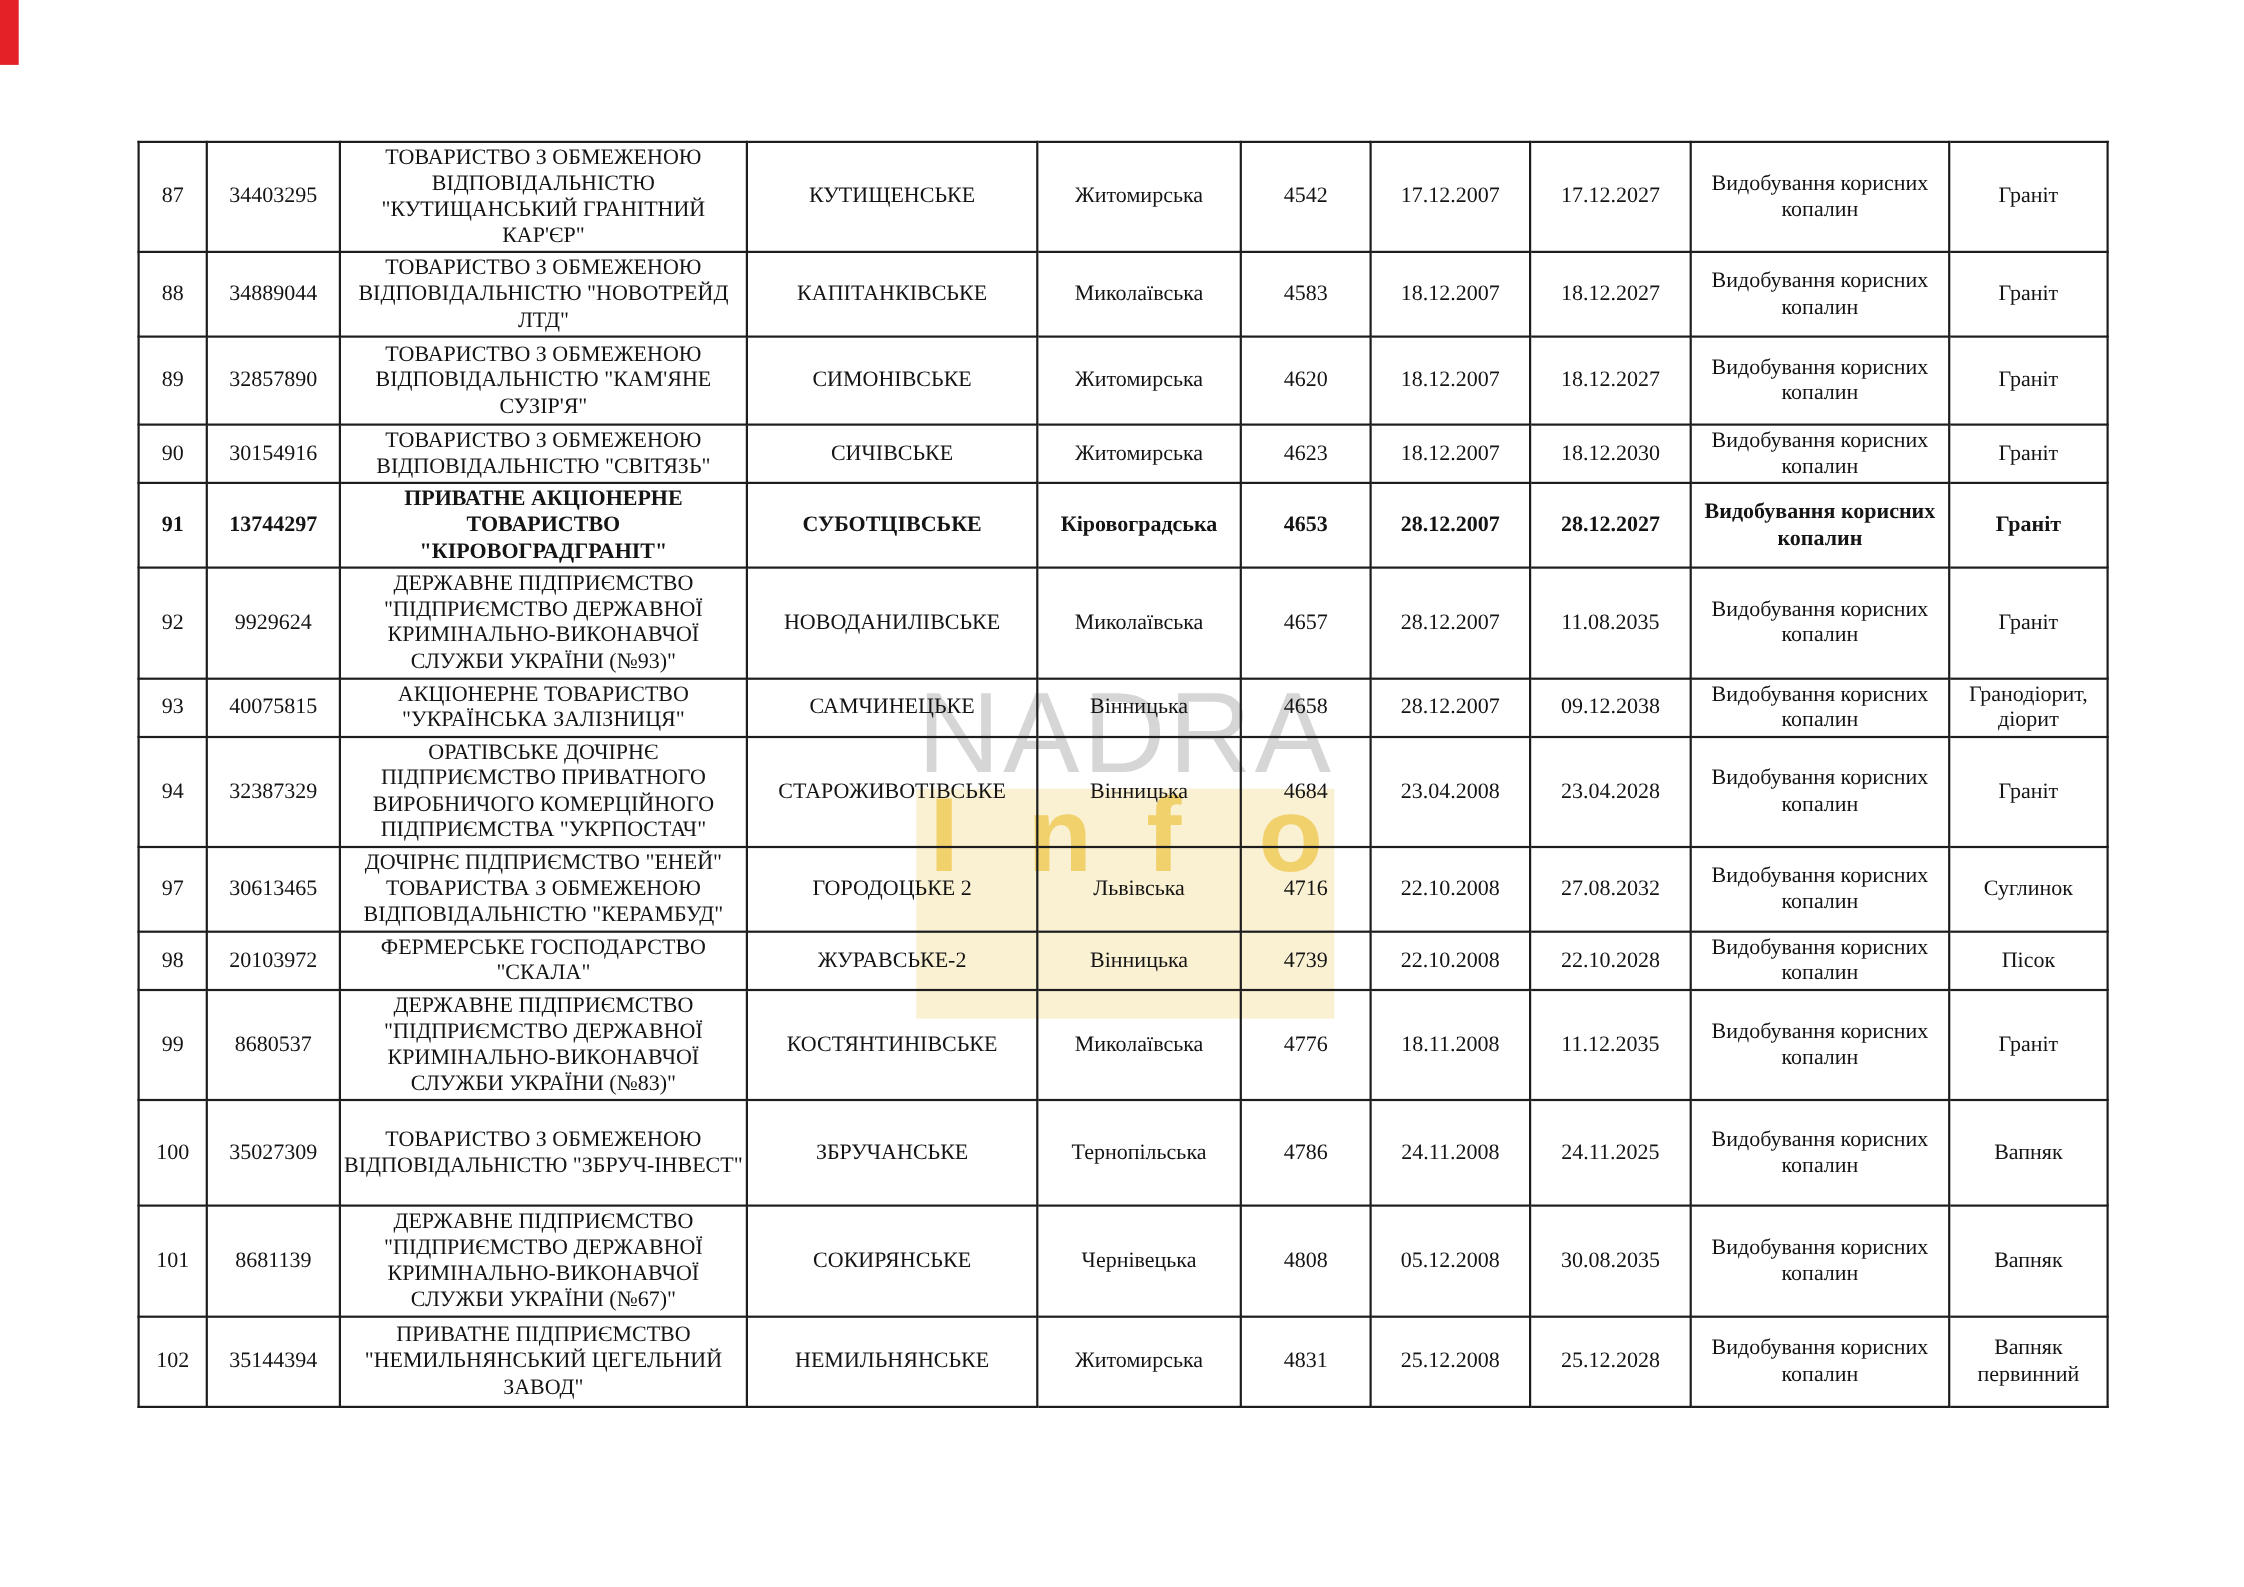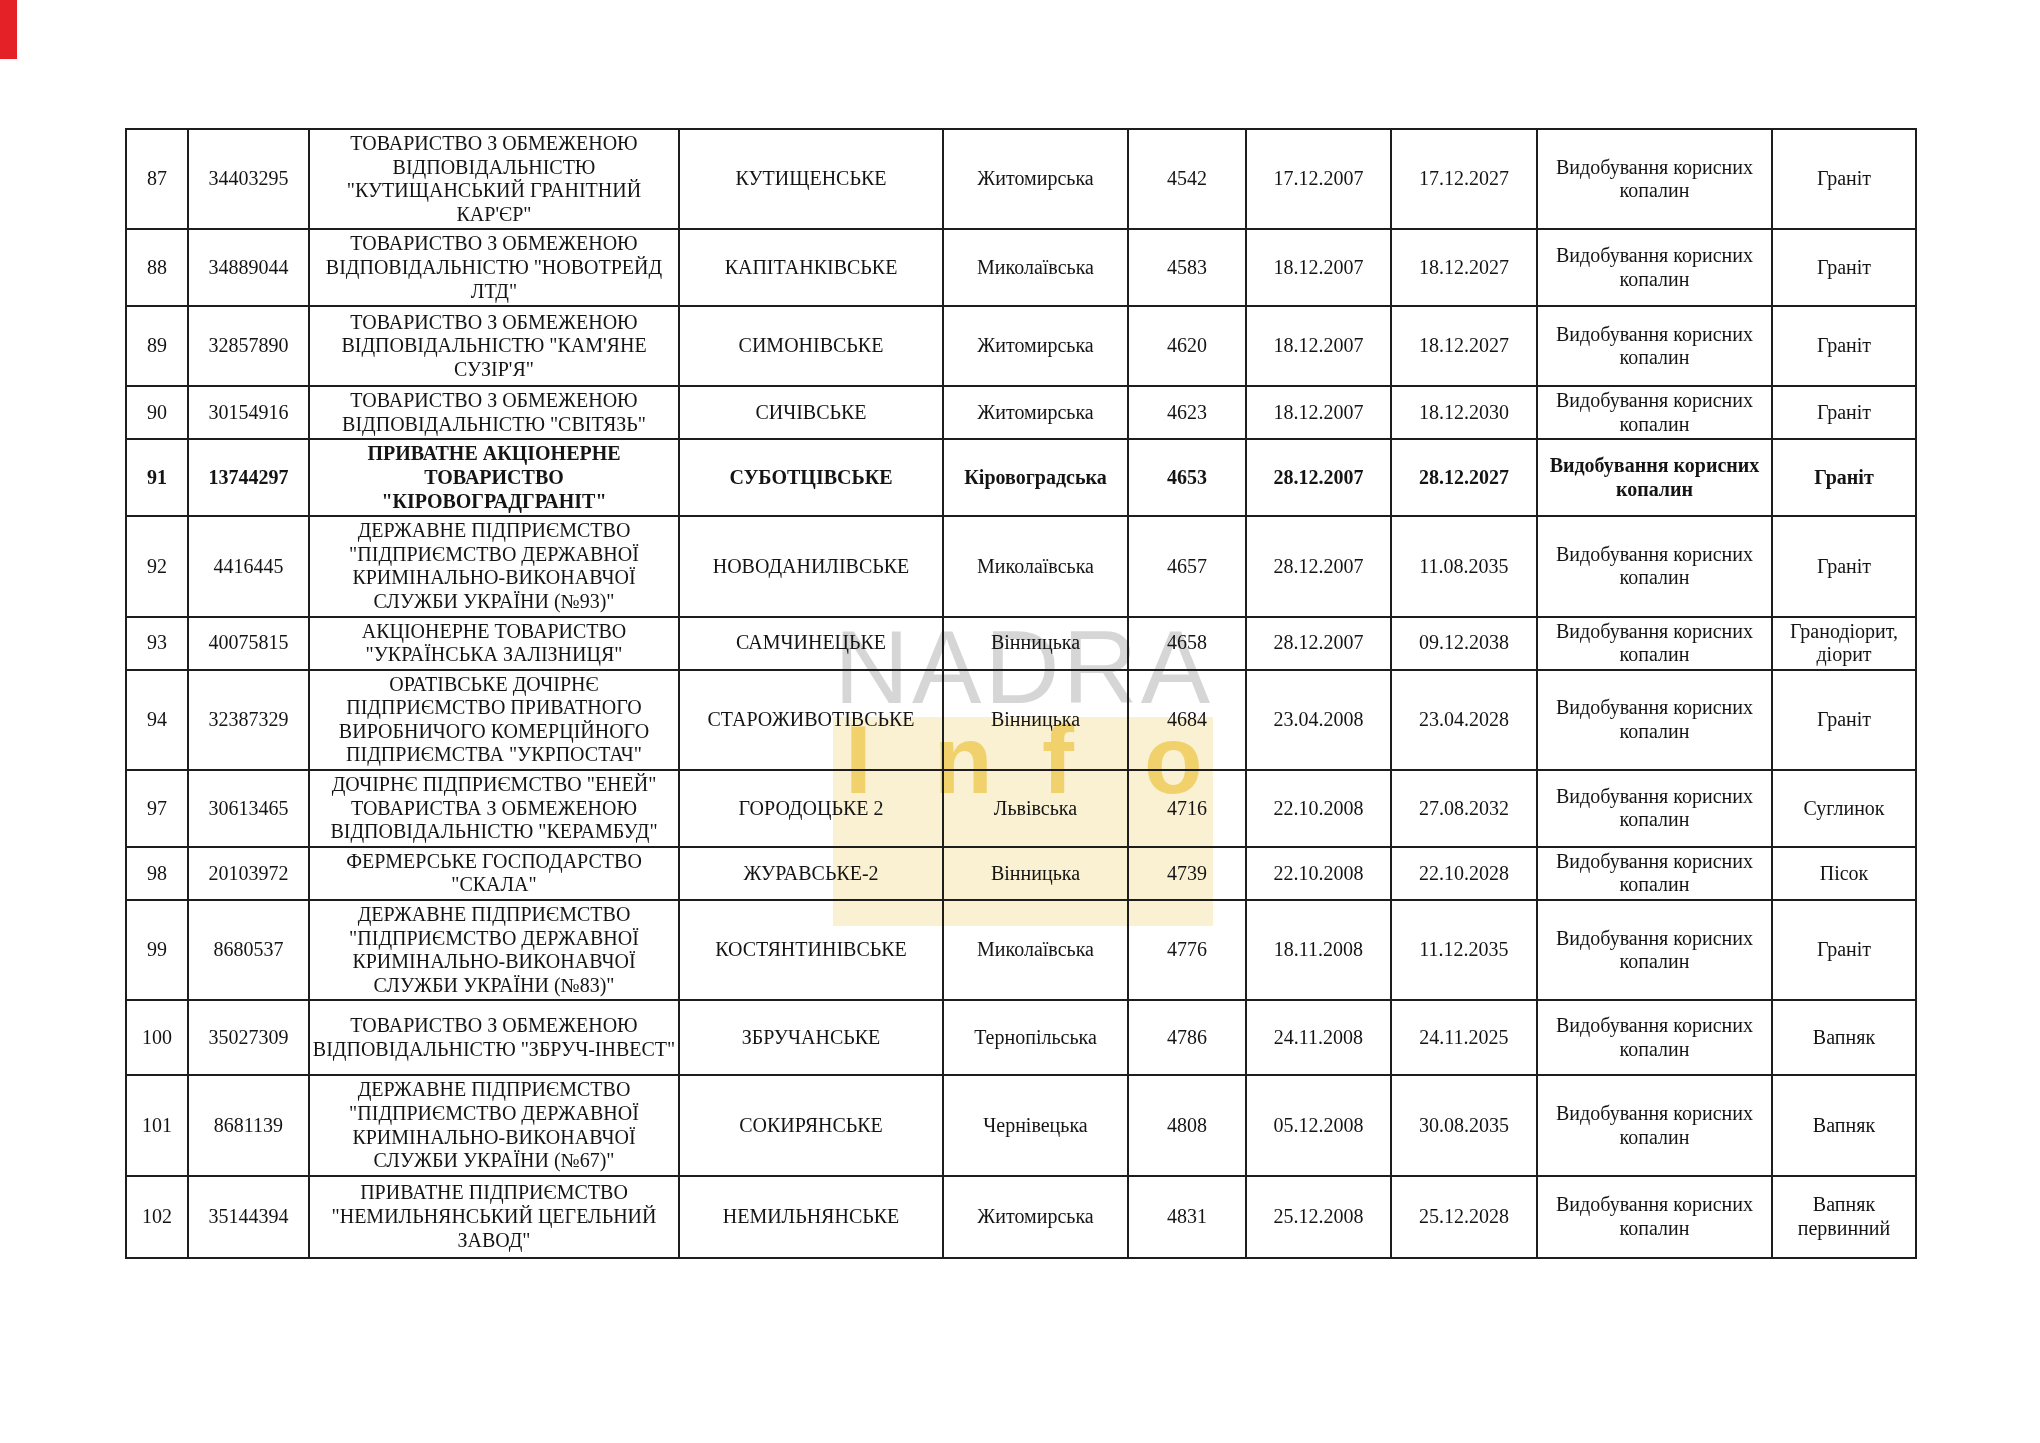--- a/index.html
+++ b/index.html
@@ -148,21 +148,21 @@
         <td class="col-deposit">СУБОТЦІВСЬКЕ</td>
         <td class="col-region">Кіровоградська</td>
         <td class="col-license">4653</td>
         <td class="col-date-start">28.12.2007</td>
         <td class="col-date-end">28.12.2027</td>
         <td class="col-purpose">Видобування корисних копалин</td>
         <td class="col-mineral">Граніт</td>
       </tr>
       <tr style="height: 94px;">
         <td class="col-num">92</td>
-        <td class="col-code">4416445</td>
+        <td class="col-code">9929624</td>
         <td class="col-company">ДЕРЖАВНЕ ПІДПРИЄМСТВО "ПІДПРИЄМСТВО ДЕРЖАВНОЇ КРИМІНАЛЬНО-ВИКОНАВЧОЇ СЛУЖБИ УКРАЇНИ (№93)"</td>
         <td class="col-deposit">НОВОДАНИЛІВСЬКЕ</td>
         <td class="col-region">Миколаївська</td>
         <td class="col-license">4657</td>
         <td class="col-date-start">28.12.2007</td>
         <td class="col-date-end">11.08.2035</td>
         <td class="col-purpose">Видобування корисних копалин</td>
         <td class="col-mineral">Граніт</td>
       </tr>
       <tr style="height: 51px;">
@@ -218,21 +218,21 @@
         <td class="col-code">8680537</td>
         <td class="col-company">ДЕРЖАВНЕ ПІДПРИЄМСТВО "ПІДПРИЄМСТВО ДЕРЖАВНОЇ КРИМІНАЛЬНО-ВИКОНАВЧОЇ СЛУЖБИ УКРАЇНИ (№83)"</td>
         <td class="col-deposit">КОСТЯНТИНІВСЬКЕ</td>
         <td class="col-region">Миколаївська</td>
         <td class="col-license">4776</td>
         <td class="col-date-start">18.11.2008</td>
         <td class="col-date-end">11.12.2035</td>
         <td class="col-purpose">Видобування корисних копалин</td>
         <td class="col-mineral">Граніт</td>
       </tr>
-      <tr style="height: 75px; padding-left: 31px;">
+      <tr style="height: 96px; padding-left: 31px;">
         <td class="col-num">100</td>
         <td class="col-code">35027309</td>
         <td class="col-company">ТОВАРИСТВО З ОБМЕЖЕНОЮ ВІДПОВІДАЛЬНІСТЮ "ЗБРУЧ-ІНВЕСТ"</td>
         <td class="col-deposit">ЗБРУЧАНСЬКЕ</td>
         <td class="col-region">Тернопільська</td>
         <td class="col-license">4786</td>
         <td class="col-date-start">24.11.2008</td>
         <td class="col-date-end">24.11.2025</td>
         <td class="col-purpose">Видобування корисних копалин</td>
         <td class="col-mineral">Вапняк</td>

